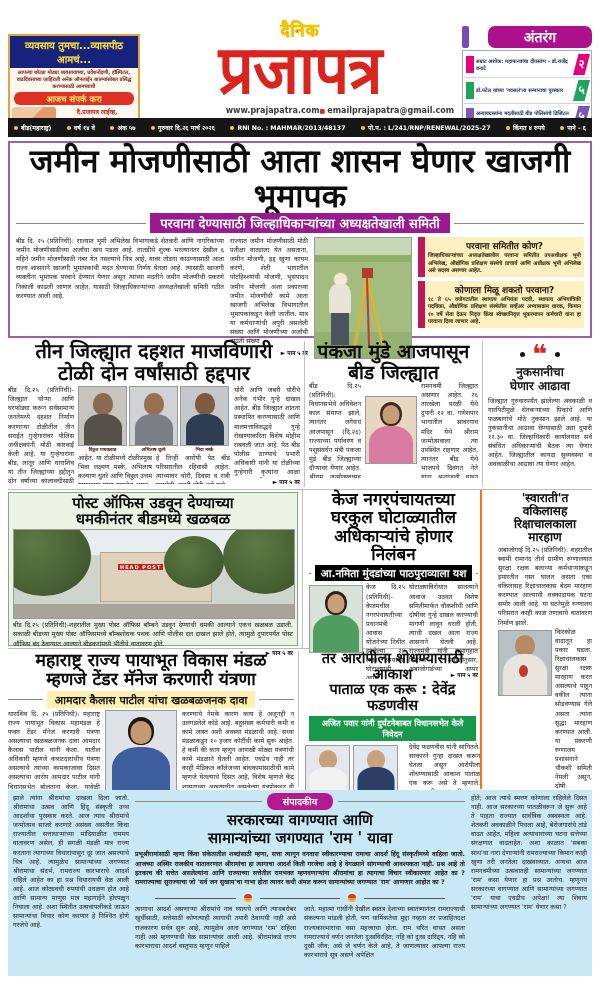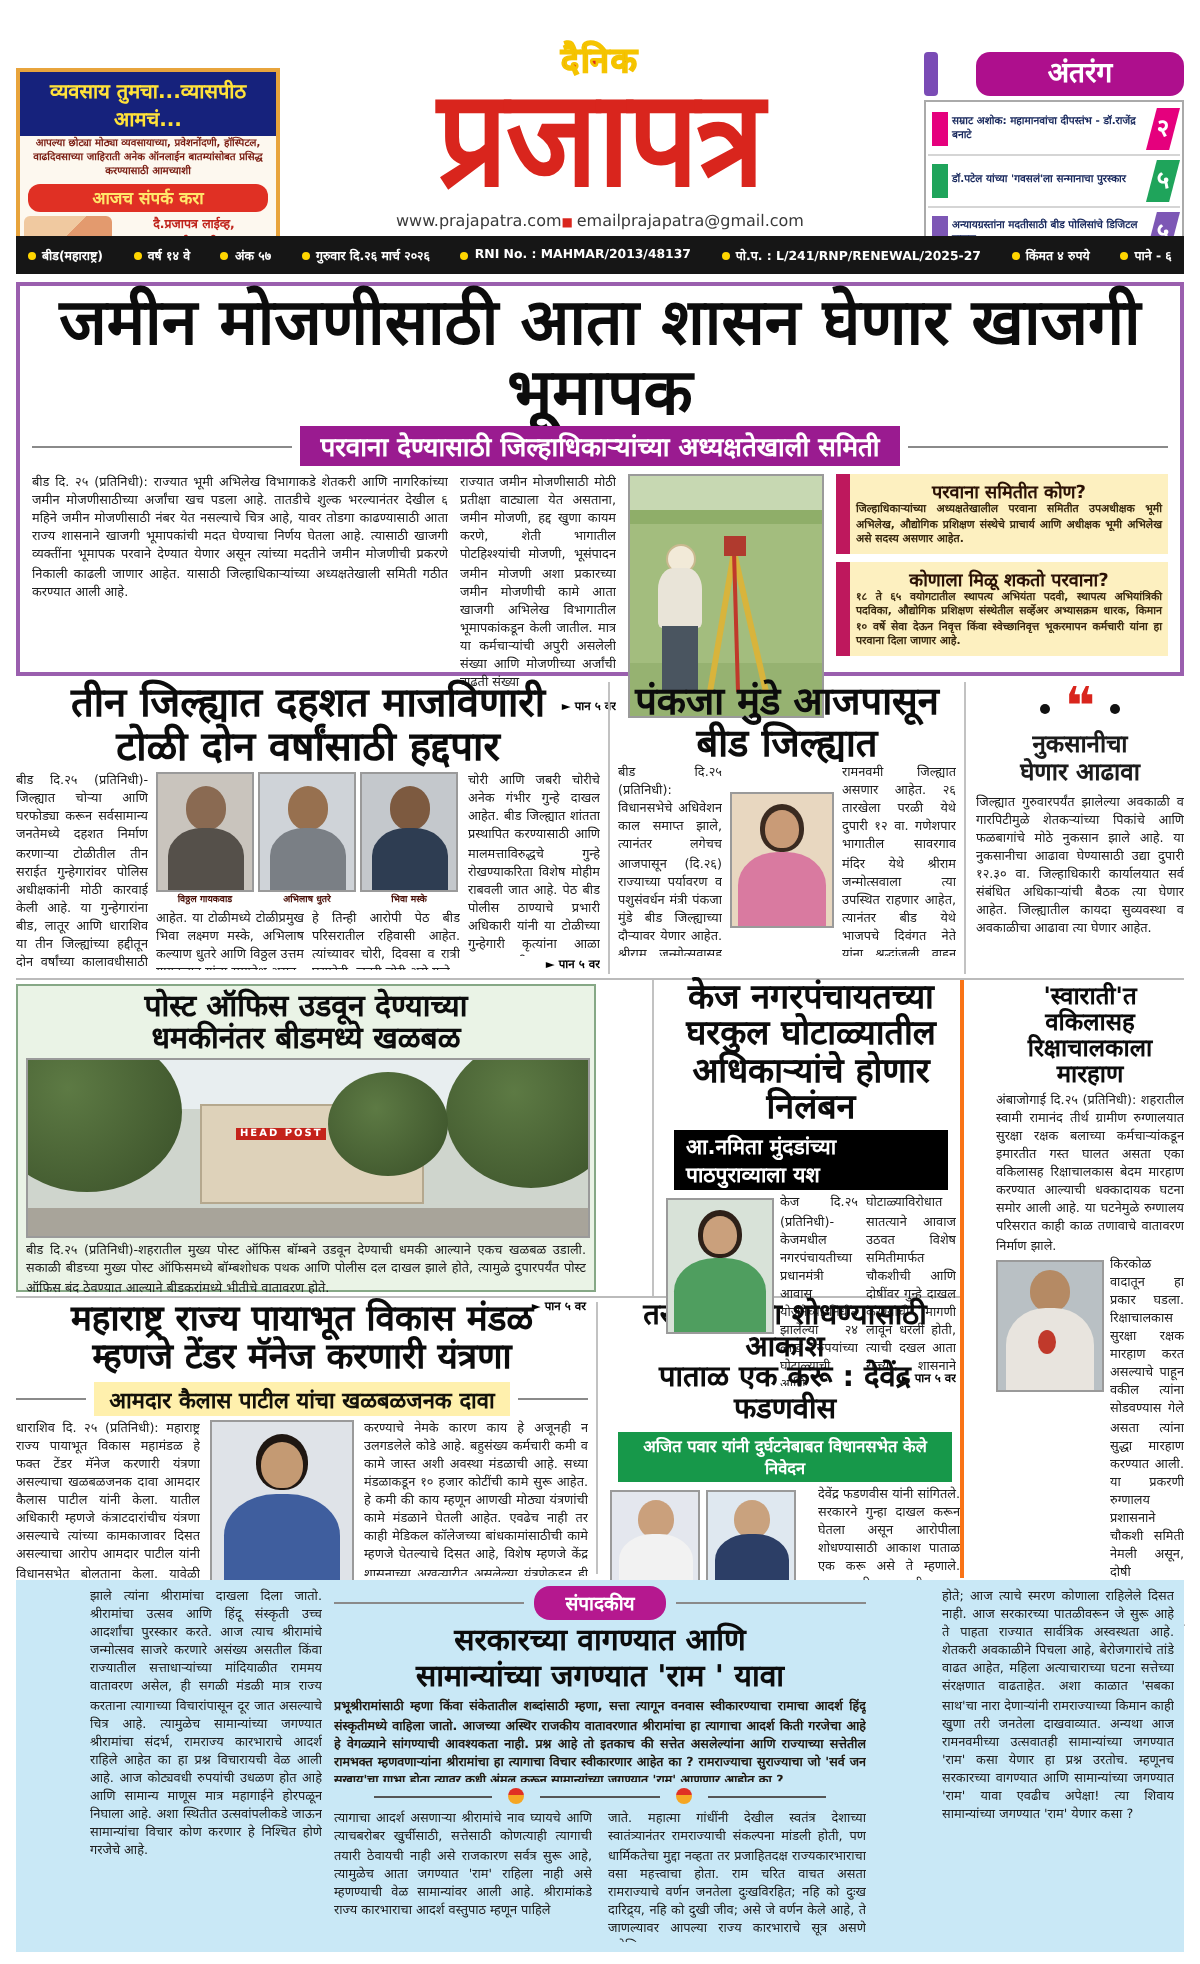--- a/index.html
+++ b/index.html
@@ -12,21 +12,21 @@
   #adbox .adbody{color:#7a1d12;font-weight:bold;font-size:5.1px;text-align:center;line-height:1.35;padding:1px 2px;}
   #adbox .adcta{background:#e03024;color:#ffe66b;font-weight:bold;font-size:8.5px;text-align:center;border-radius:6px;margin:1px 4px;padding:1px 0;}
   #adbox .adrow{display:flex;gap:2px;padding:1px 2px;}
   #adbox .adimg{width:44px;height:34px;flex:none;border-radius:3px;
       background:linear-gradient(135deg,#f0c9a0 0 40%,#e39a6e 40% 70%,#b96a4a 70%);}
   #adbox .adorg{font-weight:bold;color:#c0241c;font-size:6.2px;text-align:center;line-height:1.5;flex:1;}
   #adbox .adphone{color:#16227c;font-size:6.8px;}
   #brand{left:140px;top:18px;width:320px;height:112px;text-align:center;}
   #tagline{color:#e02a1f;font-size:17px;font-weight:800;-webkit-text-stroke:.7px #f5c400;letter-spacing:1px;}
   #title{color:#d9251d;font-size:62px;font-weight:800;line-height:.95;transform:scaleY(1.08);letter-spacing:-1px;}
-  #brand .urls{display:flex;justify-content:center;padding:0 6px;margin-top:6px;font-size:8px;font-weight:normal;color:#3a3a3a;}
+  #brand .urls{display:flex;justify-content:flex-end;padding:0 6px;margin-top:6px;font-size:8px;font-weight:bold;color:#3a3a3a;}
   #brand .email::before{content:"■ ";color:#d9251d;font-size:6px;}
   #antarang{right:8px;top:26px;width:130px;height:106px;}
   .ant-h{display:flex;height:22px;margin-bottom:2px;}
   .ant-bar{width:7px;background:#7a4bb5;border-radius:2px;margin-right:3px;}
   .ant-title{flex:1;background:#ae0f8d;color:#fff;font-size:14px;font-weight:800;text-align:center;border-radius:7px;line-height:22px;margin-left:16px;}
   .ant-list{border:1px solid #aaa;background:#fff;padding:1px;}
   .ant-row{display:flex;align-items:center;height:25px;border-bottom:1px solid #d5d5d5;}
   .ant-row:last-child{border-bottom:none;}
   .chip{width:8px;height:17px;margin:0 2px;flex:none;}
   .ant-txt{flex:1;font-size:5.2px;font-weight:bold;color:#1a2a5e;line-height:1.3;}
@@ -68,42 +68,42 @@
   #pankaja .hl{font-size:19px;}
   #pankaja .sub2{font-size:10.5px;font-weight:800;text-align:center;border-top:1px solid #777;border-bottom:1px solid #777;padding:1px 0;margin:2px 0;}
   #quote{width:110px;padding-left:5px;box-sizing:border-box;text-align:center;}
   .q-ic{display:flex;align-items:center;justify-content:center;gap:7px;margin-top:4px;}
   .q-ic .bdot{width:5px;height:5px;background:#111;border-radius:50%;}
   .q-glyph{color:#d9251d;font-size:26px;line-height:.7;font-weight:bold;}
   #quote .qt{font-size:12px;font-weight:800;line-height:1.15;margin:3px 0;}
   
   #mid{left:8px;top:489px;width:584px;height:299px;display:flex;border-top:1px solid #bbb;}
   #midleft{width:472px;}
-  #r3{display:flex;height:158px;gap:24px;}
+  #r3{display:flex;height:158px;}
   #post{width:290px;box-sizing:border-box;border:1px solid #86a886;background:#eaf3e6;margin:2px 4px 2px 0;padding:2px 4px;}
   #post .hl{font-size:15px;}
   #postph{width:100%;height:88px;margin:2px 0;background:linear-gradient(#e8eef0 0 28%,#cfd5cd 28% 84%,#a8a49a 84%);}
   .tree{position:absolute;border-radius:50%;background:radial-gradient(circle at 40% 35%,#5d7a44,#394f28);}
   .bldg{position:absolute;background:#ded2ba;border:1px solid #b5a88e;}
   .sign{position:absolute;background:#c4231b;color:#fff;font-size:5px;font-weight:bold;padding:0 2px;letter-spacing:1px;}
   #kej{flex:1;padding:0 2px 0 6px;box-sizing:border-box;border-left:1px solid #c2c2c2;}
   #kej .hl{font-size:17px;}
   .redsub{background:#000000;color:#fff;font-size:10.5px;font-weight:700;text-align:left;padding:1px 6px;}
   #r4{display:flex;height:139px;border-top:1px solid #bbb;padding-top:2px;box-sizing:border-box;}
   #kailas{width:290px;box-sizing:border-box;padding-right:4px;}
   #kailas .hl{font-size:17.5px;}
   .ylsub{background:#fff0ad;color:#14120a;font-size:11px;font-weight:800;text-align:center;padding:1px 8px;}
   #fadn{flex:1;border-left:1px solid #c2c2c2;padding-left:6px;box-sizing:border-box;}
   #fadn .hl{font-size:14.5px;}
   .grnsub{background:#17984a;color:#fff;font-size:8.2px;font-weight:800;text-align:center;padding:1.5px 4px;}
   #swarati{flex:1;border-left:2px solid #f97316;padding:2px 0 0 16px;box-sizing:border-box;}
   #swarati .hl{font-size:12px;}
   
   #edit{left:8px;top:790px;width:584px;height:186px;background:#c9e8f6;display:flex;box-sizing:border-box;padding:4px 5px;gap:6px;}
-  #edl,#edr{width:116px;flex:none;margin-left:32px;}
+  #edl,#edr{width:116px;flex:none;}
   #edc{flex:1;text-align:center;}
   .tabwrap{display:flex;align-items:center;gap:5px;margin-top:-1px;}
   #edtab{background:#b5188f;color:#fff;font-size:9.5px;font-weight:800;border-radius:8px;padding:2px 16px;}
   #edc .hl{font-size:15px;margin-top:2px;}
   #edintro{font-size:6.3px;line-height:1.45;text-align:justify;font-weight:bold;color:#201a12;margin-top:3px;overflow:hidden;height:42px;}
   .eddiv{display:flex;align-items:center;gap:8px;margin:3px 20px;}
   .eddiv .ln{flex:1;height:1px;background:#555;}
   .eddiv .od{width:8px;height:8px;border-radius:50%;background:linear-gradient(#e03024 45%,#f5a623 45%);}
   #edcols{display:flex;gap:8px;text-align:justify;height:66px;overflow:hidden;}
   #edcols .col{flex:1;}

